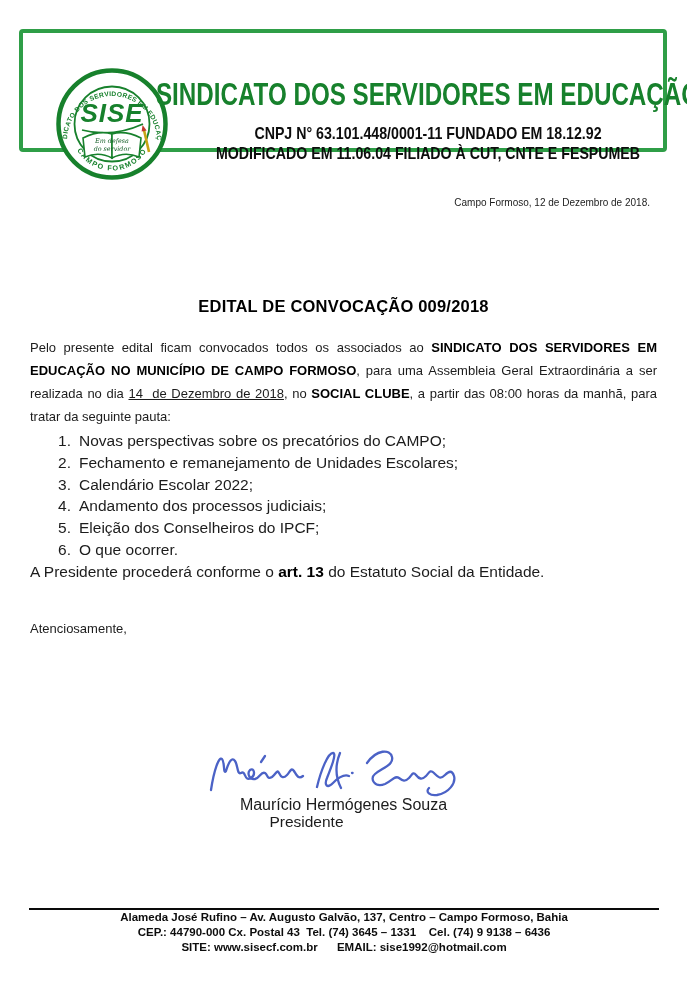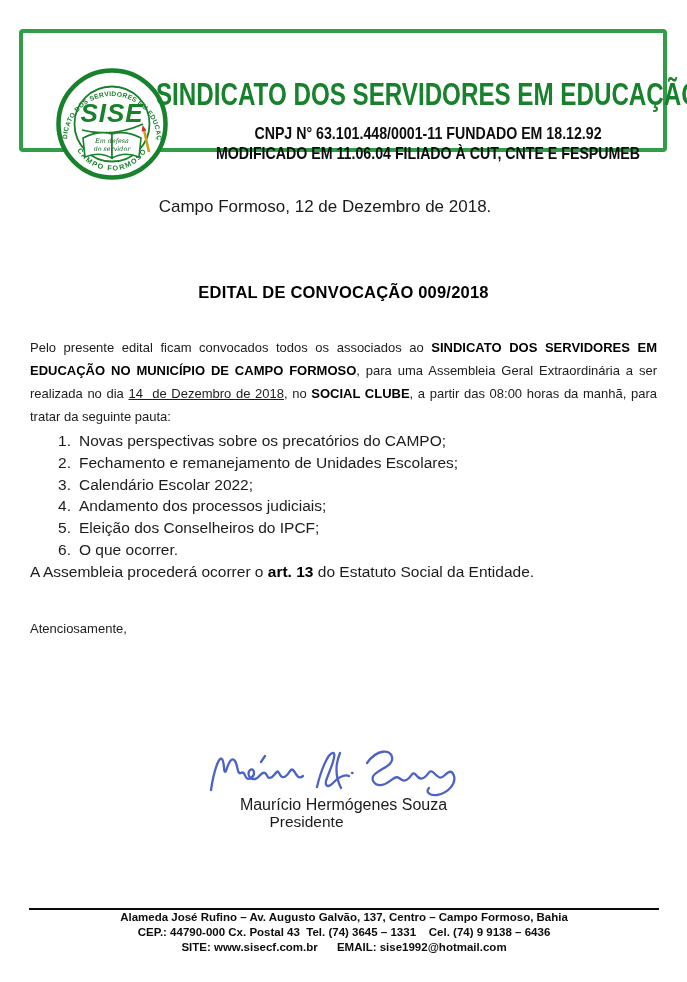--- a/index.html
+++ b/index.html
@@ -25,25 +25,25 @@
   .banner-sub {
     position:absolute; left:50%; transform:translateX(-50%) scaleX(0.86);
     transform-origin:center; white-space:nowrap;
     font-size:16.5px; font-weight:bold; color:#0d0d0d;
   }
   .banner-sub.l2 { top:47px; }
   .banner-sub.l3 { top:67px; }
 
   
   .date-line {
-    position:absolute; top:197px; left:0; width:650px; text-align:center;
-    font-size:17px;
+    position:absolute; top:197px; left:0; width:650px; text-align:right;
+    font-size:10px;
   }
   .doc-title {
-    position:absolute; top:283px; left:0; width:687px; text-align:center;
+    position:absolute; top:297px; left:0; width:687px; text-align:center;
     font-size:16.5px; font-weight:bold; color:#000; letter-spacing:0.2px;
   }
   .intro {
     position:absolute; top:336px; left:30px; width:627px; margin:0;
     font-size:13px; line-height:23px; text-align:justify;
   }
   .b { font-weight:bold; color:#000; }
   .u { text-decoration:underline; }
   .agenda { position:absolute; top:430px; left:56px; width:580px; }
   .agenda-row { display:flex; line-height:21.8px; font-size:15.5px; }
@@ -146,21 +146,21 @@
       <div class="agenda-row">
         <span class="agenda-num">5.</span>
         <span class="agenda-text">Eleição dos Conselheiros do IPCF;</span>
       </div>
       <div class="agenda-row">
         <span class="agenda-num">6.</span>
         <span class="agenda-text">O que ocorrer.</span>
       </div>
     </div>
 
-  <p class="closing"><span>A Assembleia procederá ocorrer o </span><span class="b">art. 13</span><span> do Estatuto Social da Entidade.</span></p>
+  <p class="closing"><span>A Presidente procederá conforme o </span><span class="b">art. 13</span><span> do Estatuto Social da Entidade.</span></p>
 
   <div class="farewell">Atenciosamente,</div>
 
   <svg class="signature" viewBox="0 0 260 62">
     <g fill="none" stroke-width="2.3" stroke-linecap="round" stroke-linejoin="round" stroke="#4b62c6">
       <path d="M 12,48 C 15,28 20,14 23,17 C 26,20 24,33 27,29 C 30,19 33,15 36,19 C 39,23 38,33 42,31 C 47,28 45,40 52,36 C 57,33 55,25 51,28 C 48,31 50,38 56,37 C 61,36 62,29 66,31 C 69,33 68,38 73,35 C 77,32 78,27 80,31 C 82,35 84,37 88,33 C 91,30 92,25 95,29 C 97,32 99,38 104,34"></path>
       <path d="M 62,20 L 66,14"></path>
       <path d="M 118,45 C 122,28 129,11 134,11 C 138,11 132,26 128,36 C 125,43 128,47 134,41 C 139,36 145,32 150,34"></path>
       <path d="M 141,11 C 136,23 137,36 142,46"></path>
       <path d="M 153,31 L 153.6,31"></path>

